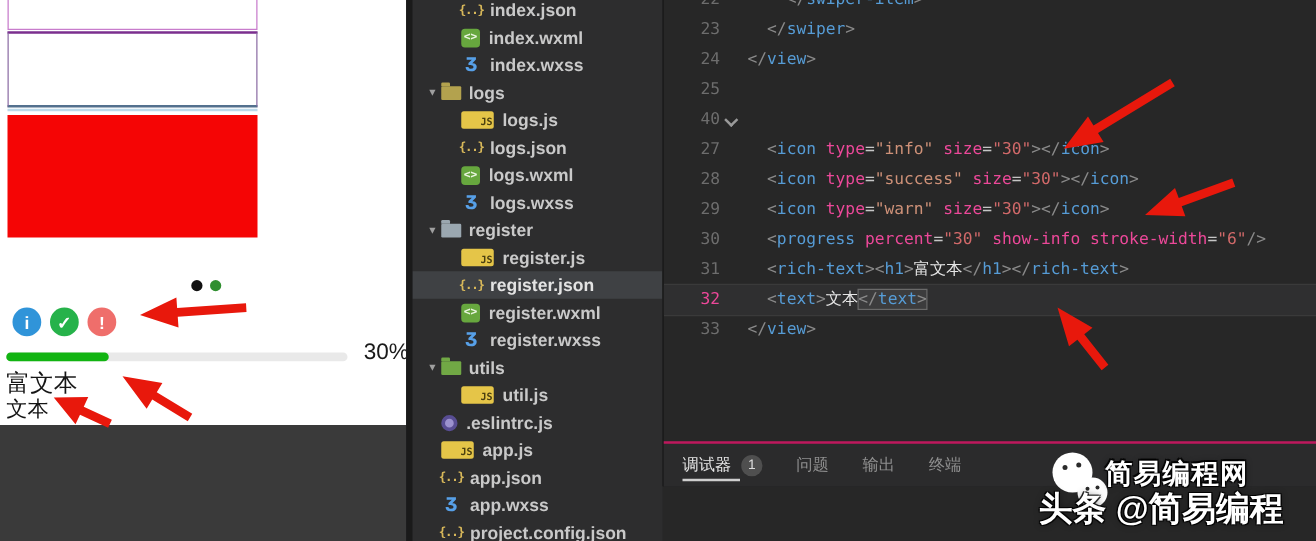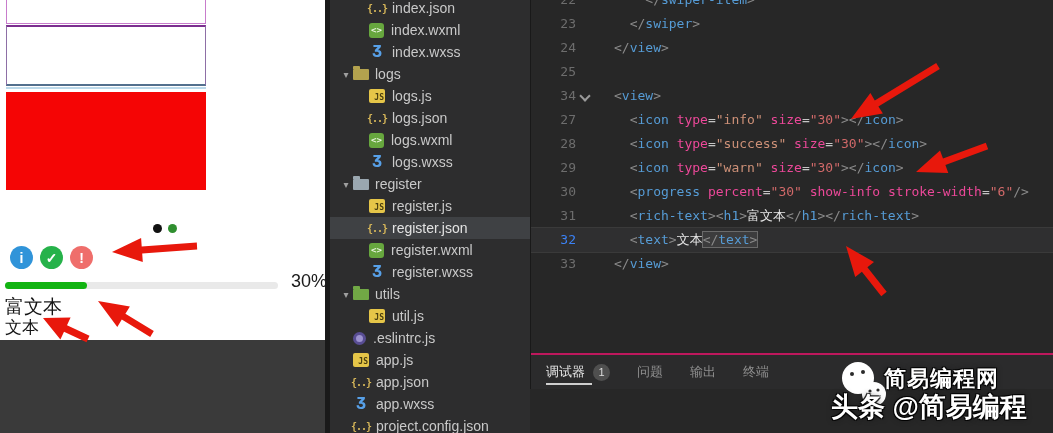--- a/index.html
+++ b/index.html
@@ -28,47 +28,47 @@
   
   .explorer { position:absolute; left:325px; top:0; width:205px; height:433px; background:#2d2d2e;
               border-left:5px solid #1a1a1a; overflow:hidden; }
   .tree { position:absolute; top:-3px; left:0; right:0; }
   .row { height:22px; display:flex; align-items:center; font-size:14px; color:#c9c9c9; cursor:default; }
   .row.selected { background:#3f4144; color:#e3e3e3; }
   .row .caret { width:14px; flex:none; text-align:center; color:#9f9f9f; font-size:10px; margin-left:9px; }
   .row.folder .label { margin-left:6px; }
   .row.d0 { padding-left:23px; }
   .row.d1 { padding-left:39px; }
-  .row .label { margin-left:7px; white-space:nowrap; }
+  .row .label { margin-left:7px; white-space:nowrap;font-weight:bold; }
   .fi { width:16px; height:16px; flex:none; display:flex; align-items:center; justify-content:center;
         font-family:"DejaVu Sans Mono", monospace; }
   .fi-json { color:#d8b85a; font-size:10px; font-weight:bold; letter-spacing:-1px; }
   .fi-wxml { background:#67a73e; border-radius:3px; color:#eaf5e0; font-size:9px; font-weight:bold; width:15px; height:15px; }
   .fi-wxss { color:#57a0e8; font-size:15px; font-weight:bold; }
-  .fi-js { background:#e5c548; border-radius:2px; color:#4a3f10; font-size:8px; font-weight:bold; width:16px; height:14px;
+  .fi-js { background:#e5c548; border-radius:2px; color:#4a3f10; font-size:8px; font-weight:bold; width:26px; height:14px;
            align-items:flex-end; justify-content:flex-end; padding:1px; }
   .fi-eslint { width:13px; height:13px; border-radius:50%; background:#9c92cf; border:3px solid #584d93; }
   .fold-icon { width:16px; height:11px; border-radius:1px; position:relative; flex:none; }
   .fold-icon::before { content:""; position:absolute; left:0; top:-3px; width:7px; height:3px; border-radius:1px 1px 0 0; background:inherit; }
   .f-yellow { background:#b3a24e; } .f-yellow::before { background:#b3a24e; }
   .f-gray { background:#9aa7b0; } .f-gray::before { background:#9aa7b0; }
   .f-green { background:#71a845; } .f-green::before { background:#71a845; }
 
   
   .editor { position:absolute; left:530px; top:0; width:523px; height:389px; background:#272727; border-left:1px solid #191919; }
   .code { position:absolute; top:-12px; left:0; right:0; bottom:36px; overflow:hidden; }
   .code-line { height:24px; line-height:24px; display:flex; font-family:"DejaVu Sans Mono", monospace;
                font-size:13px; white-space:pre; }
   .code-line.current { background:#2f2f30; box-shadow:0 -1px 0 #3a3a3a, 0 1px 0 #3a3a3a; }
-  .code-line.current .ln { color:#3b82f6; }
+  .code-line.current .ln { color:#ec4899; }
   .ln { width:45px; text-align:right; color:#6d6d6d; flex:none; }
   .fold { width:18px; flex:none; position:relative; }
   .fold.has::after { content:""; position:absolute; left:5px; top:8px; width:6px; height:6px;
                      border-right:2px solid #9a9a9a; border-bottom:2px solid #9a9a9a; transform:rotate(45deg); }
-  .src { flex:1; padding-left:4px;margin-left:16px; }
+  .src { flex:1; padding-left:4px; }
   .tk-p { color:#8a8a8a; } .tk-t { color:#569cd6; } .tk-a { color:#ec4899; } .tk-e { color:#c5c5c5; }
   .tk-s { color:#ce9178; } .tk-n { color:#d16969; } .tk-x { color:#e6e6e6; }
   .tk-g { outline:1px solid #6a6a6a; background:rgba(120,120,120,.18); }
 
   
   .bottom-bar { position:absolute; left:0; right:0; bottom:0; height:36px; background:#2b2b2c;
                 border-top:2px solid #be185d; display:flex; align-items:center; padding-left:15px; gap:27px;
                 font-size:13px; }
   .tab { color:#8f8f8f; display:flex; align-items:center; gap:8px; position:relative; height:100%; }
   .tab span.t { display:flex; align-items:center; height:100%; }
@@ -201,21 +201,21 @@
         </div>
       </div>
   </div>
 
   <div class="editor">
     <div class="code" id="code-lines">
         <div class="code-line"><span class="ln">22</span><span class="fold"></span><span class="src">    <span class="tk-p">&lt;/</span><span class="tk-t">swiper-item</span><span class="tk-p">&gt;</span></span></div>
         <div class="code-line"><span class="ln">23</span><span class="fold"></span><span class="src">  <span class="tk-p">&lt;/</span><span class="tk-t">swiper</span><span class="tk-p">&gt;</span></span></div>
         <div class="code-line"><span class="ln">24</span><span class="fold"></span><span class="src"><span class="tk-p">&lt;/</span><span class="tk-t">view</span><span class="tk-p">&gt;</span></span></div>
         <div class="code-line"><span class="ln">25</span><span class="fold"></span><span class="src"></span></div>
-        <div class="code-line"><span class="ln">34</span><span class="fold has"></span><span class="src"><span class="tk-p">&lt;</span><span class="tk-t">view</span><span class="tk-p">&gt;</span></span></div>
+        <div class="code-line"><span class="ln">40</span><span class="fold has"></span></div>
         <div class="code-line"><span class="ln">27</span><span class="fold"></span><span class="src">  <span class="tk-p">&lt;</span><span class="tk-t">icon</span><span class="tk-w"> </span><span class="tk-a">type</span><span class="tk-e">=</span><span class="tk-s">"info"</span><span class="tk-w"> </span><span class="tk-a">size</span><span class="tk-e">=</span><span class="tk-n">"30"</span><span class="tk-p">&gt;&lt;/</span><span class="tk-t">icon</span><span class="tk-p">&gt;</span></span></div>
         <div class="code-line"><span class="ln">28</span><span class="fold"></span><span class="src">  <span class="tk-p">&lt;</span><span class="tk-t">icon</span><span class="tk-w"> </span><span class="tk-a">type</span><span class="tk-e">=</span><span class="tk-s">"success"</span><span class="tk-w"> </span><span class="tk-a">size</span><span class="tk-e">=</span><span class="tk-n">"30"</span><span class="tk-p">&gt;&lt;/</span><span class="tk-t">icon</span><span class="tk-p">&gt;</span></span></div>
         <div class="code-line"><span class="ln">29</span><span class="fold"></span><span class="src">  <span class="tk-p">&lt;</span><span class="tk-t">icon</span><span class="tk-w"> </span><span class="tk-a">type</span><span class="tk-e">=</span><span class="tk-s">"warn"</span><span class="tk-w"> </span><span class="tk-a">size</span><span class="tk-e">=</span><span class="tk-n">"30"</span><span class="tk-p">&gt;&lt;/</span><span class="tk-t">icon</span><span class="tk-p">&gt;</span></span></div>
         <div class="code-line"><span class="ln">30</span><span class="fold"></span><span class="src">  <span class="tk-p">&lt;</span><span class="tk-t">progress</span><span class="tk-w"> </span><span class="tk-a">percent</span><span class="tk-e">=</span><span class="tk-n">"30"</span><span class="tk-w"> </span><span class="tk-a">show-info</span><span class="tk-w"> </span><span class="tk-a">stroke-width</span><span class="tk-e">=</span><span class="tk-n">"6"</span><span class="tk-p">/&gt;</span></span></div>
         <div class="code-line"><span class="ln">31</span><span class="fold"></span><span class="src">  <span class="tk-p">&lt;</span><span class="tk-t">rich-text</span><span class="tk-p">&gt;&lt;</span><span class="tk-t">h1</span><span class="tk-p">&gt;</span><span class="tk-x">富文本</span><span class="tk-p">&lt;/</span><span class="tk-t">h1</span><span class="tk-p">&gt;&lt;/</span><span class="tk-t">rich-text</span><span class="tk-p">&gt;</span></span></div>
         <div class="code-line current"><span class="ln">32</span><span class="fold"></span><span class="src">  <span class="tk-p">&lt;</span><span class="tk-t">text</span><span class="tk-p">&gt;</span><span class="tk-x">文本</span><span class="tk-g"><span class="tk-p">&lt;/</span><span class="tk-t">text</span><span class="tk-p">&gt;</span></span></span></div>
         <div class="code-line"><span class="ln">33</span><span class="fold"></span><span class="src"><span class="tk-p">&lt;/</span><span class="tk-t">view</span><span class="tk-p">&gt;</span></span></div>
       </div>
     <div class="bottom-bar" id="bottom-bar">
         <div class="tab active">

